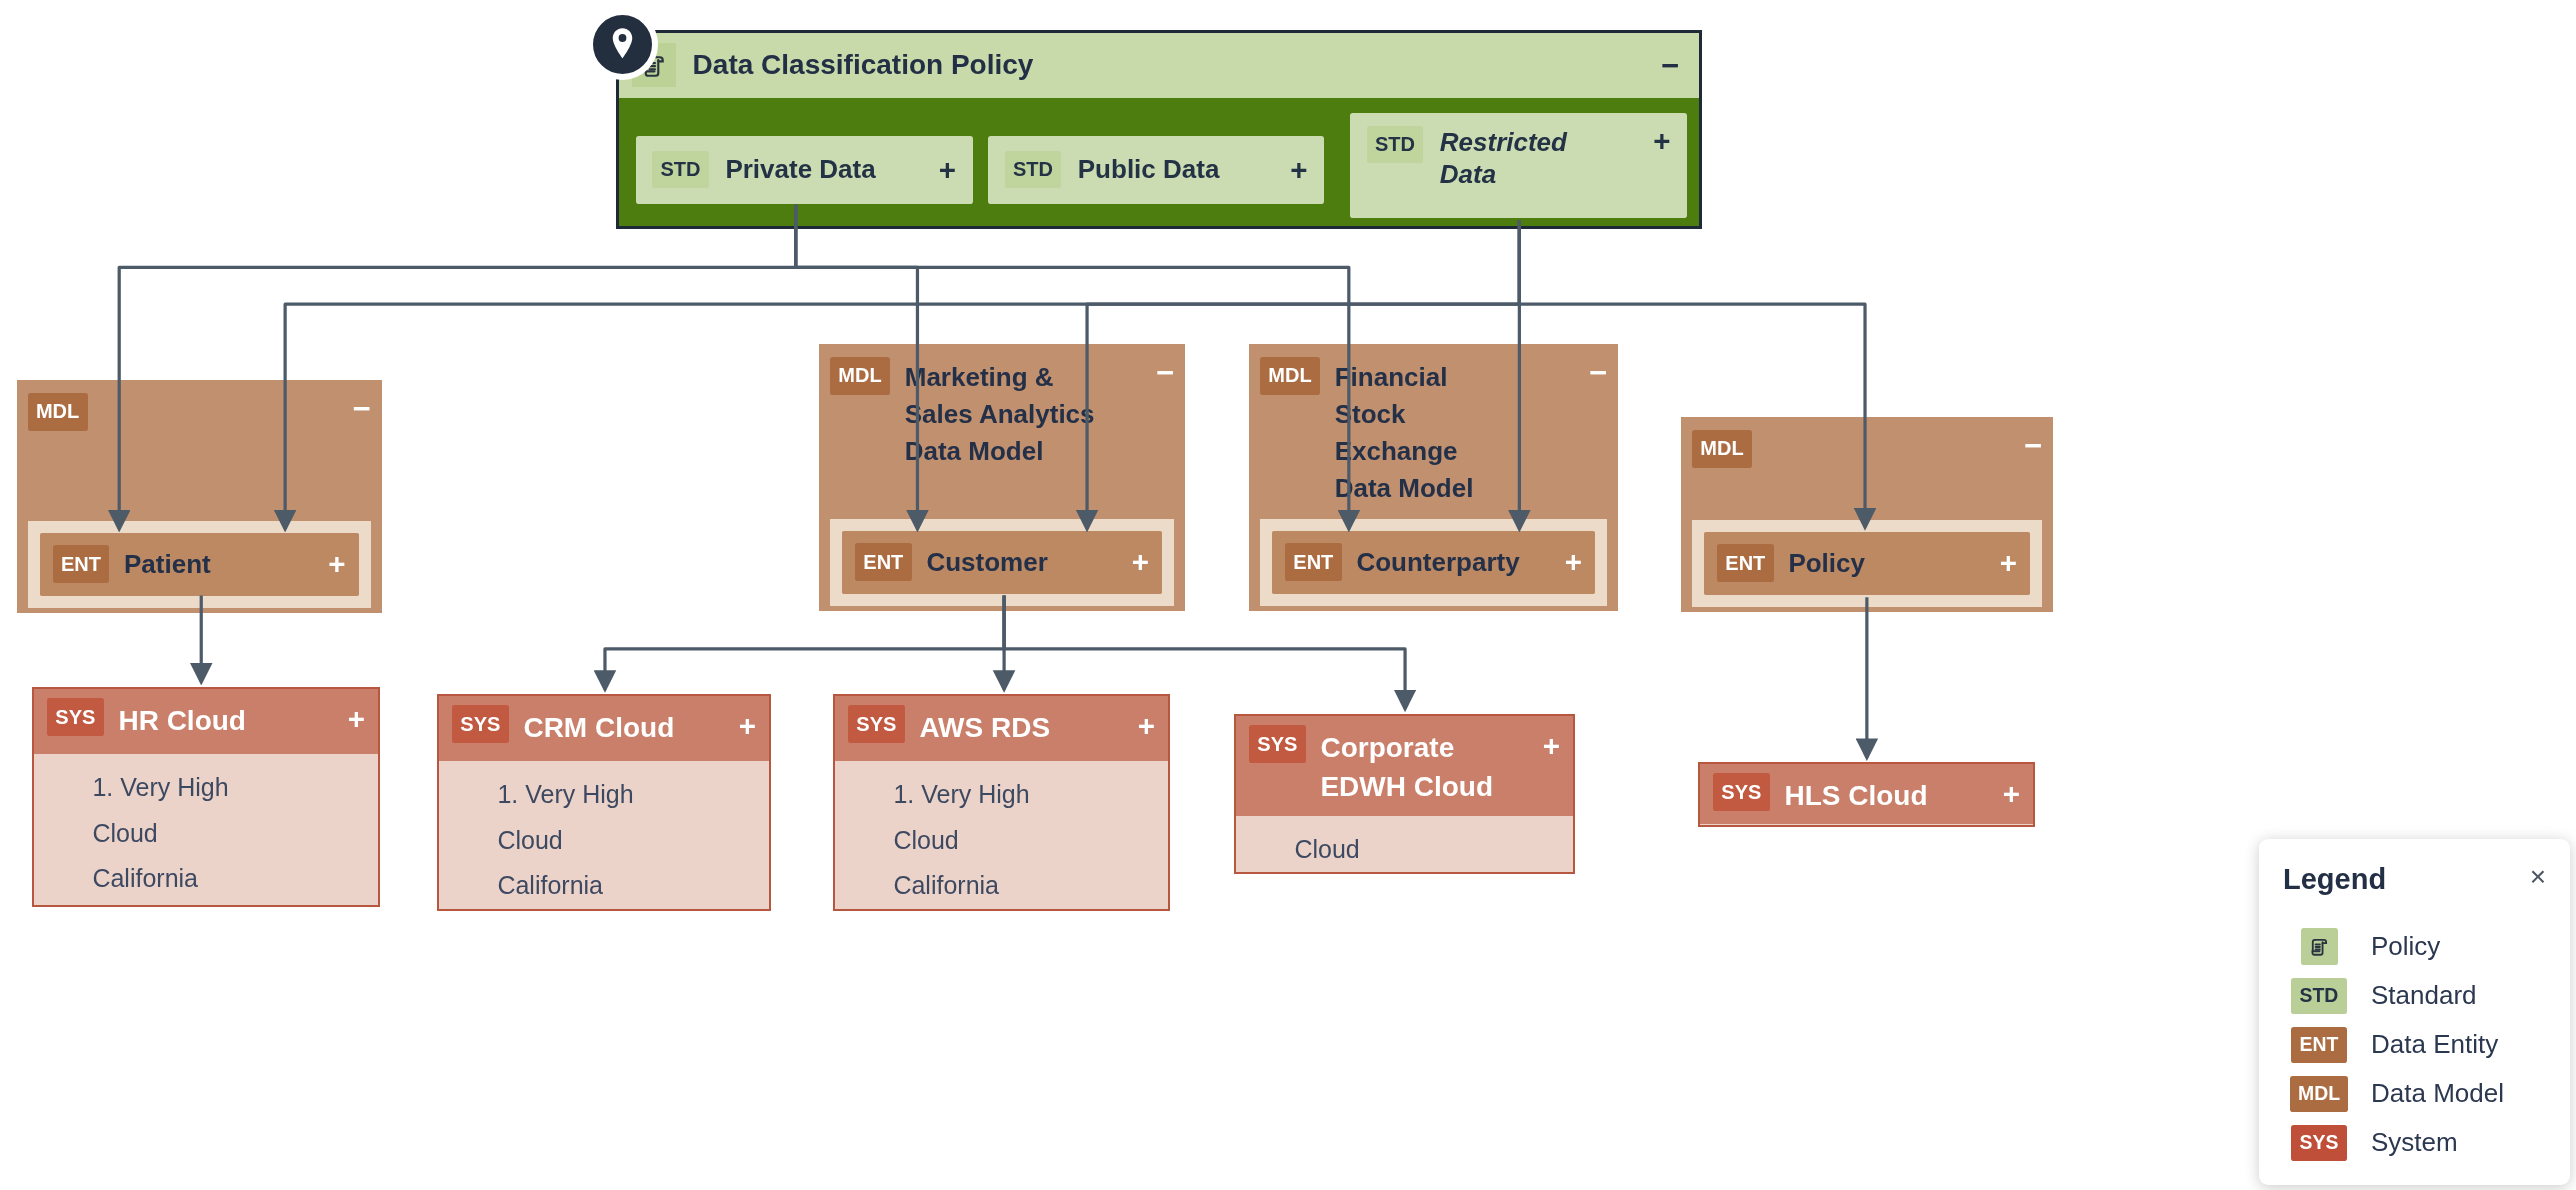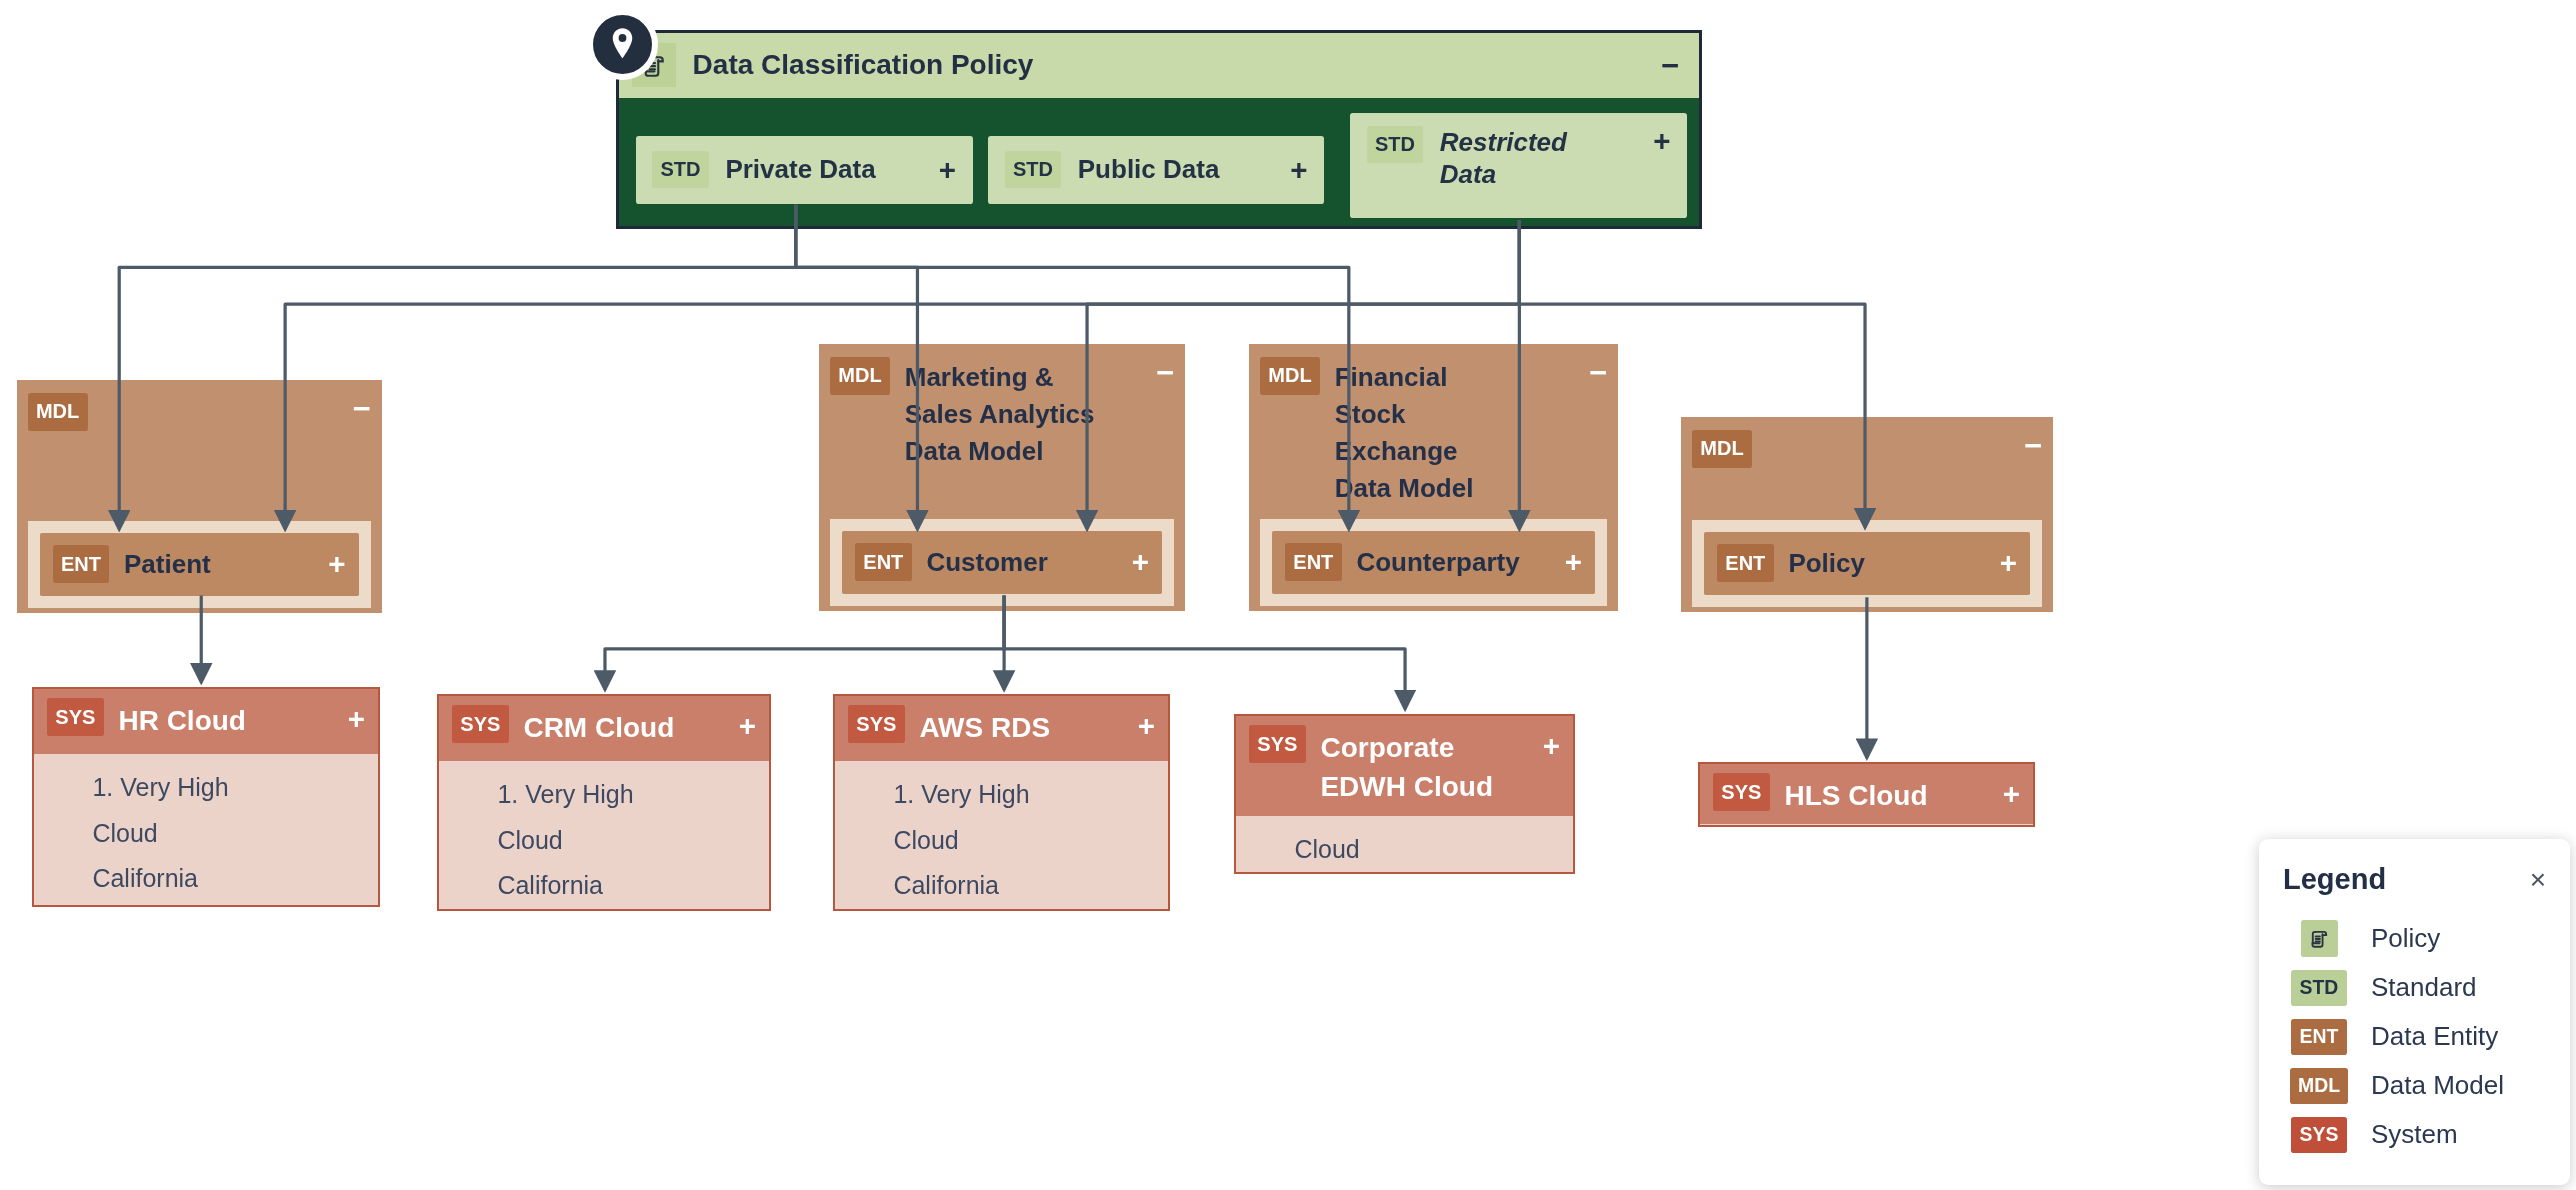--- a/index.html
+++ b/index.html
@@ -9,21 +9,21 @@
   
   .connectors{position:absolute;left:0;top:0;z-index:3;pointer-events:none;}
 
   
   .pin-badge{position:absolute;left:587px;top:9.2px;width:59px;height:59px;border-radius:50%;
              background:#232f3f;border:6.5px solid #ffffff;display:flex;align-items:center;
              justify-content:center;z-index:5;}
 
   
   .policy-box{position:absolute;left:616px;top:29.5px;width:1086px;height:199px;
-              background:#14532d;border:3.7px solid #1e2a38;box-sizing:border-box;z-index:1;}
+              background:#4d7c0f;border:3.7px solid #1e2a38;box-sizing:border-box;z-index:1;}
   .policy-header{height:65px;background:#c8daa9;display:flex;align-items:center;
                  padding:0 20px 0 13px;gap:16.6px;}
   .policy-icon-tile{width:44px;height:44px;background:#bcd196;display:flex;
                     align-items:center;justify-content:center;flex:none;}
   .policy-title{font-size:28px;font-weight:bold;color:#222f45;flex:1;}
   .collapse-btn{font-size:31px;font-weight:bold;color:#222f45;line-height:1;cursor:default;}
   .std-chip{position:absolute;background:#cbdcb2;border-radius:2.8px;display:flex;
             align-items:center;gap:16.6px;padding:0 16.6px;box-sizing:border-box;}
   .std-chip.tall{align-items:flex-start;padding-top:13px;}
   .std-badge{background:#c0d49e;color:#243245;font-weight:bold;font-size:20px;
@@ -54,21 +54,21 @@
              padding:7.4px 8.3px;border-radius:2.8px;flex:none;}
   .sys-title{font-size:28px;font-weight:bold;color:#ffffff;line-height:1.4;margin-top:2.8px;}
   .sys-plus{margin-left:auto;font-size:29.5px;font-weight:bold;color:#ffffff;line-height:1;margin-top:5.5px;}
   .sys-body{padding:11px 18.4px;margin-left:40px;}
   .sys-attr{font-size:25px;color:#3d4961;padding:8.3px 0;}
 
   
   .legend{position:absolute;left:2259px;top:839px;width:311px;height:346px;background:#ffffff;
           border-radius:9.2px;box-shadow:0 2.8px 14.8px rgba(0,0,0,0.2);padding:24px 24px;
           box-sizing:border-box;z-index:6;}
-  .legend-head{display:flex;align-items:center;justify-content:space-between;margin-bottom:24px;gap:42px;}
+  .legend-head{display:flex;justify-content:space-between;margin-bottom:32px;gap:42px;}
   .legend-title{font-size:29px;font-weight:bold;color:#222f45;}
   .legend-close{font-size:28px;color:#4a5563;line-height:1;cursor:default;}
   .legend-row{display:flex;align-items:center;margin-bottom:12px;min-height:37px;}
   .legend-badge-cell{width:72px;display:flex;justify-content:center;flex:none;}
   .legend-label{font-size:26px;color:#2b3850;margin-left:16px;}
   .lb{font-weight:bold;font-size:19.4px;padding:6.5px 8.3px;border-radius:2.8px;}
   .lb-green{background:#b9cf97;color:#243245;}
   .lb-brown{background:#ab6c41;color:#ffffff;}
   .lb-red{background:#bf4f38;color:#ffffff;}
   .legend-policy-tile{width:37px;height:37px;background:#b9cf97;border-radius:2.8px;

